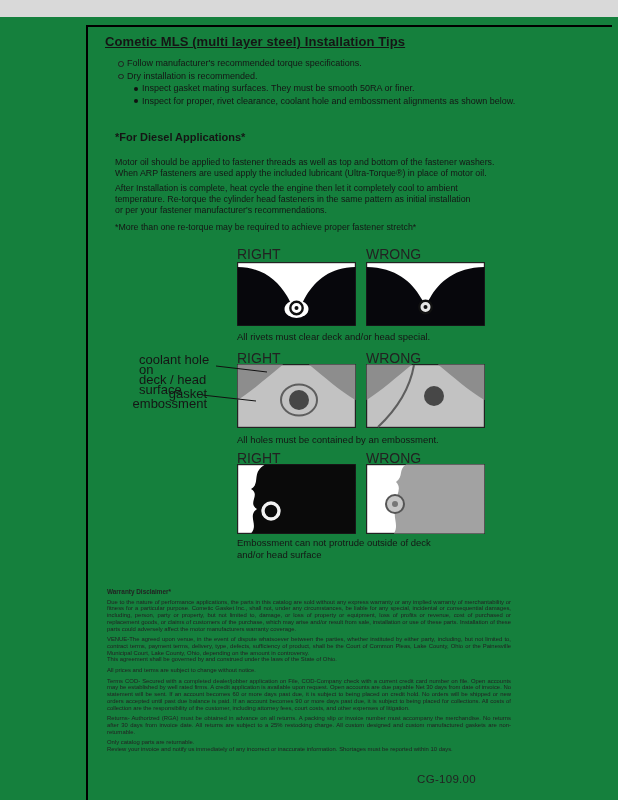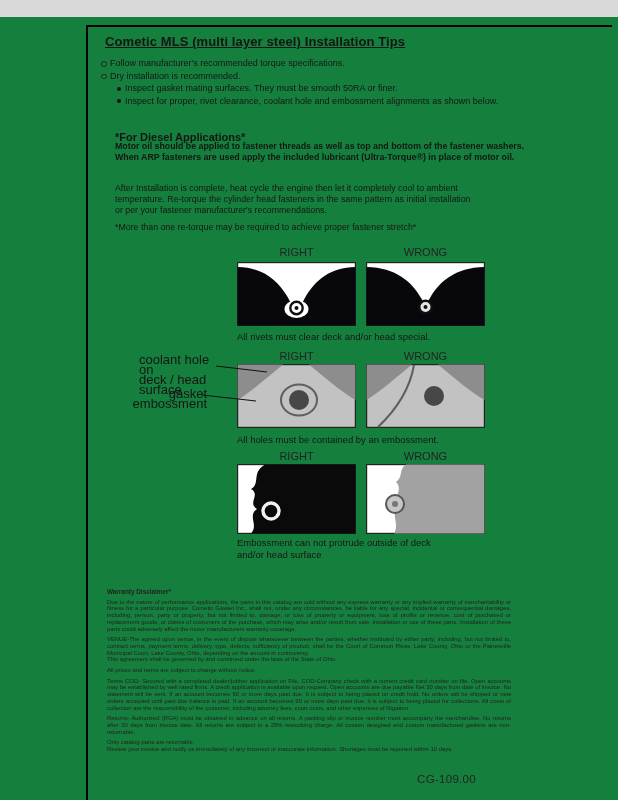--- a/index.html
+++ b/index.html
@@ -2,35 +2,35 @@
 <html><head>
 <meta charset="utf-8">
 <style>
   html,body{margin:0;padding:0;background:#d9d9d9;}
   .page{position:relative;width:618px;height:800px;margin:17px auto;background:#15803d;
         font-family:"Liberation Sans",sans-serif;color:#151515;overflow:hidden;}
   .rule-top{position:absolute;left:86px;top:8px;width:526px;height:2px;background:#000;}
   .rule-left{position:absolute;left:86px;top:8px;width:2px;height:792px;background:#000;}
   .title{position:absolute;left:105px;top:17px;font-size:13px;font-weight:bold;
          text-decoration:underline;letter-spacing:0.1px;}
-  .bullets{position:absolute;left:101px;top:40px;font-size:9px;line-height:12.6px;}
+  .bullets{position:absolute;left:118px;top:40px;font-size:9px;line-height:12.6px;}
   .b{position:relative;padding-left:9px;}
   .b::before{content:"";position:absolute;left:0;top:4px;width:3.5px;height:3.5px;
              border:1px solid #222;border-radius:50%;}
   .subs{margin-left:15px;}
   .sb{position:relative;padding-left:9px;}
   .sb::before{content:"";position:absolute;left:1px;top:4.5px;width:4px;height:4px;
               background:#111;border-radius:50%;}
   .diesel-h{position:absolute;left:115px;top:114px;font-size:11px;font-weight:bold;}
   .para{position:absolute;left:115px;width:490px;font-size:8.8px;line-height:11.2px;white-space:pre-line;}
-  .p1{top:124px;font-weight:bold;}
+  .p1{top:140px;}
   .p2{top:166px;}
   .note{top:205px;}
   .diagrams{position:absolute;left:0;top:228px;width:618px;height:332px;}
-  .dg-h{position:absolute;width:119px;text-align:center;font-size:11px;color:#222;}
+  .dg-h{position:absolute;width:119px;text-align:left;font-size:14px;color:#222;}
   .c-l{left:237px;}
   .c-r{left:366px;}
   .h1{top:1px;} .h2{top:105px;} .h3{top:205px;}
   .panel{position:absolute;width:119px;}
   .r1{top:17px;height:64px;}
   .r2{top:119px;height:64px;}
   .r3{top:219px;height:70px;}
   .panel svg{display:block;width:100%;height:100%;}
   .cap{position:absolute;left:237px;font-size:9.5px;line-height:11.5px;white-space:pre-line;}
   .cap1{top:86px;} .cap2{top:189px;} .cap3{top:292px;}

